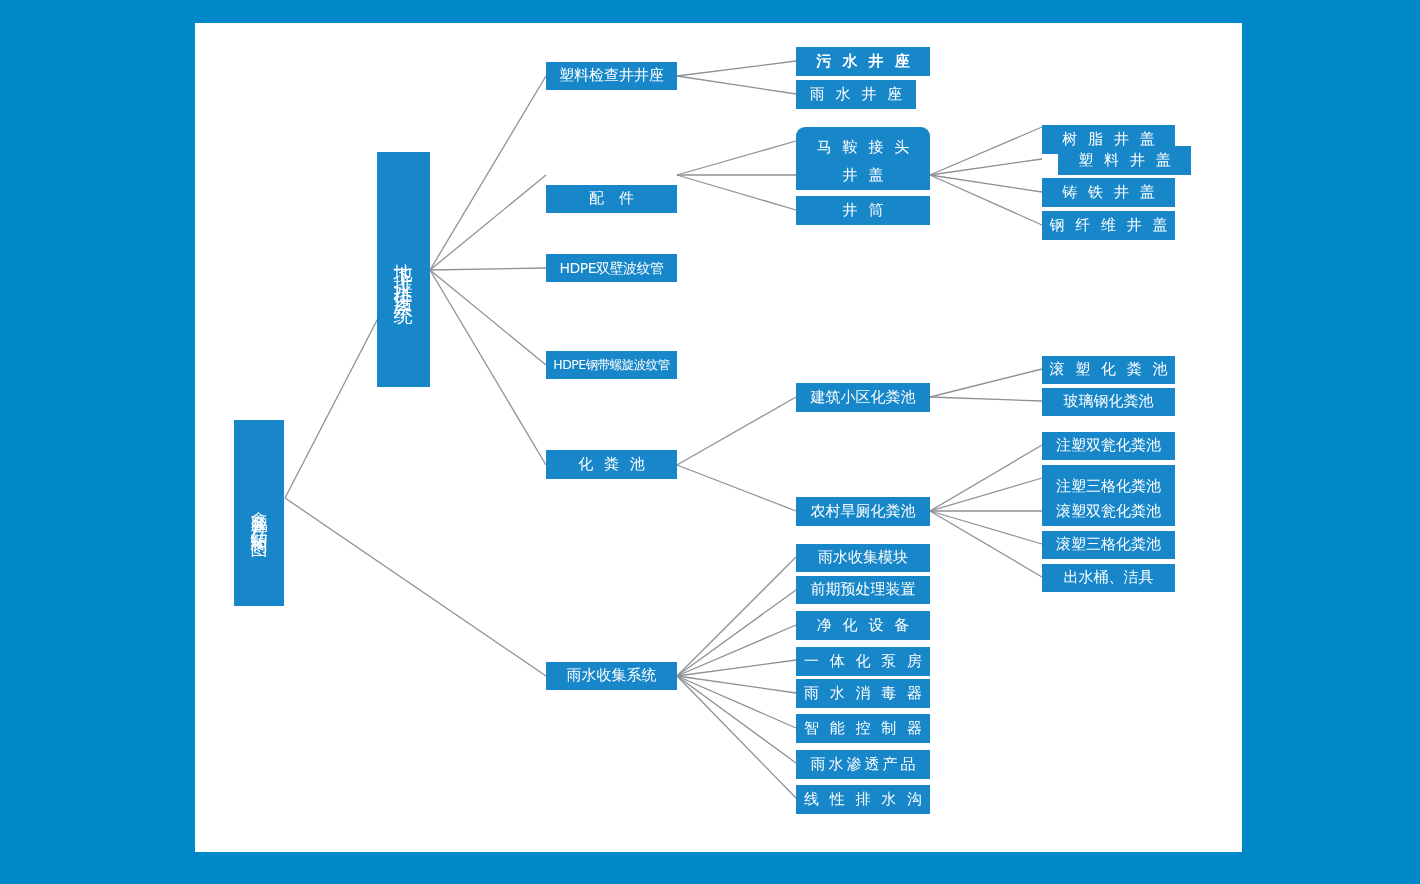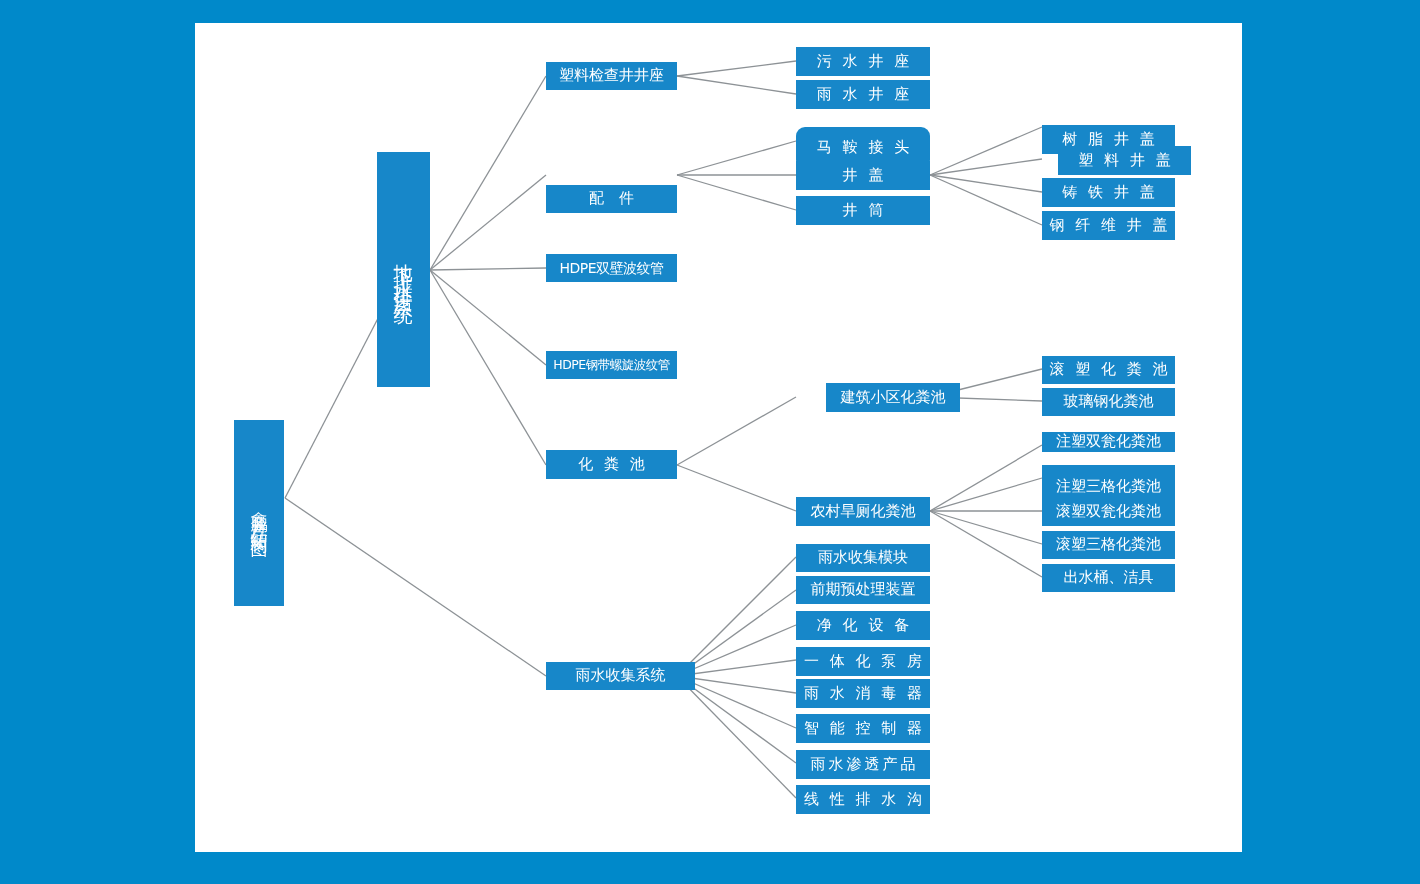--- a/index.html
+++ b/index.html
@@ -129,51 +129,51 @@
       <path d="M677,676 L796,728"></path>
       <path d="M677,676 L796,763"></path>
       <path d="M677,676 L796,798"></path>
     </g>
   </svg>
 
   <div class="node vert-sm" style="left:234px; top:420px; width:50px; height:186px;">鑫鹏产品结构图</div>
 
   <div class="node vert" style="left:377px; top:152px; width:53px; height:235px;">地下排水排污系统</div>
 
-  <div class="node h" style="left:546px; top:662px; width:149px; height:28px;">雨水收集系统</div>
+  <div class="node h" style="left:546px; top:662px; width:131px; height:28px;">雨水收集系统</div>
 
   <div class="node h" style="left:546px; top:62px; width:131px; height:28px;">塑料检查井井座</div>
 
   <div class="node h sp" style="left:546px; top:161px; width:131px; height:28px;">配  件</div>
 
   <div class="node tight" style="left:546px; top:254px; width:131px; height:28px;">HDPE双壁波纹管</div>
 
   <div class="node" style="left:546px; top:351px; width:131px; height:28px; font-size:12.5px; letter-spacing:-0.5px;">HDPE钢带螺旋波纹管</div>
 
   <div class="node h sp2" style="left:546px; top:450px; width:131px; height:29px;">化 粪 池</div>
 
-  <div class="node h sp2" style="left:796px; top:47px; width:134px; height:29px;">污 水 井 座</div>
-  <div class="node h sp2" style="left:796px; top:80px; width:134px; height:29px;">雨 水 井 座</div>
+  <div class="node h sp2" style="left:796px; top:47px; width:134px; height:29px;font-weight:bold;">污 水 井 座</div>
+  <div class="node h sp2" style="left:796px; top:80px; width:120px; height:29px;">雨 水 井 座</div>
 
   <div class="node h sp2" style="left:796px; top:127px; width:134px; height:42px;border-radius:9px;">马 鞍 接 头</div>
   <div class="node h sp2" style="left:796px; top:161px; width:134px; height:29px;">井    盖</div>
   <div class="node h sp2" style="left:796px; top:196px; width:134px; height:29px;">井    筒</div>
 
   <div class="node h sp2" style="left:1042px; top:113px; width:133px; height:29px;margin-top:12px;">树 脂 井 盖</div>
   <div class="node h sp2" style="left:1042px; top:146px; width:133px; height:29px;margin-left:16px;">塑 料 井 盖</div>
   <div class="node h sp2" style="left:1042px; top:178px; width:133px; height:29px;">铸 铁 井 盖</div>
   <div class="node h sp2" style="left:1042px; top:211px; width:133px; height:29px;">钢 纤 维 井 盖</div>
 
-  <div class="node h" style="left:796px; top:383px; width:134px; height:29px;margin-left:30px;">建筑小区化粪池</div>
+  <div class="node h" style="left:796px; top:383px; width:134px; height:29px;">建筑小区化粪池</div>
   <div class="node h" style="left:796px; top:497px; width:134px; height:29px;">农村旱厕化粪池</div>
 
   <div class="node h sp2" style="left:1042px; top:356px; width:133px; height:28px;">滚 塑 化 粪 池</div>
   <div class="node h" style="left:1042px; top:388px; width:133px; height:28px;">玻璃钢化粪池</div>
 
-  <div class="node h" style="left:1042px; top:432px; width:133px; height:20px;">注塑双瓮化粪池</div>
+  <div class="node h" style="left:1042px; top:432px; width:133px; height:28px;">注塑双瓮化粪池</div>
   <div class="node h" style="left:1042px; top:465px; width:133px; height:44px;">注塑三格化粪池</div>
   <div class="node h" style="left:1042px; top:498px; width:133px; height:28px;">滚塑双瓮化粪池</div>
   <div class="node h" style="left:1042px; top:531px; width:133px; height:28px;">滚塑三格化粪池</div>
   <div class="node h" style="left:1042px; top:564px; width:133px; height:28px;">出水桶、洁具</div>
 
   <div class="node h" style="left:796px; top:544px; width:134px; height:28px;">雨水收集模块</div>
   <div class="node h" style="left:796px; top:576px; width:134px; height:28px;">前期预处理装置</div>
   <div class="node h sp2" style="left:796px; top:611px; width:134px; height:29px;">净 化 设 备</div>
   <div class="node h sp2" style="left:796px; top:647px; width:134px; height:29px;">一 体 化 泵 房</div>
   <div class="node h sp2" style="left:796px; top:679px; width:134px; height:29px;">雨 水 消 毒 器</div>

